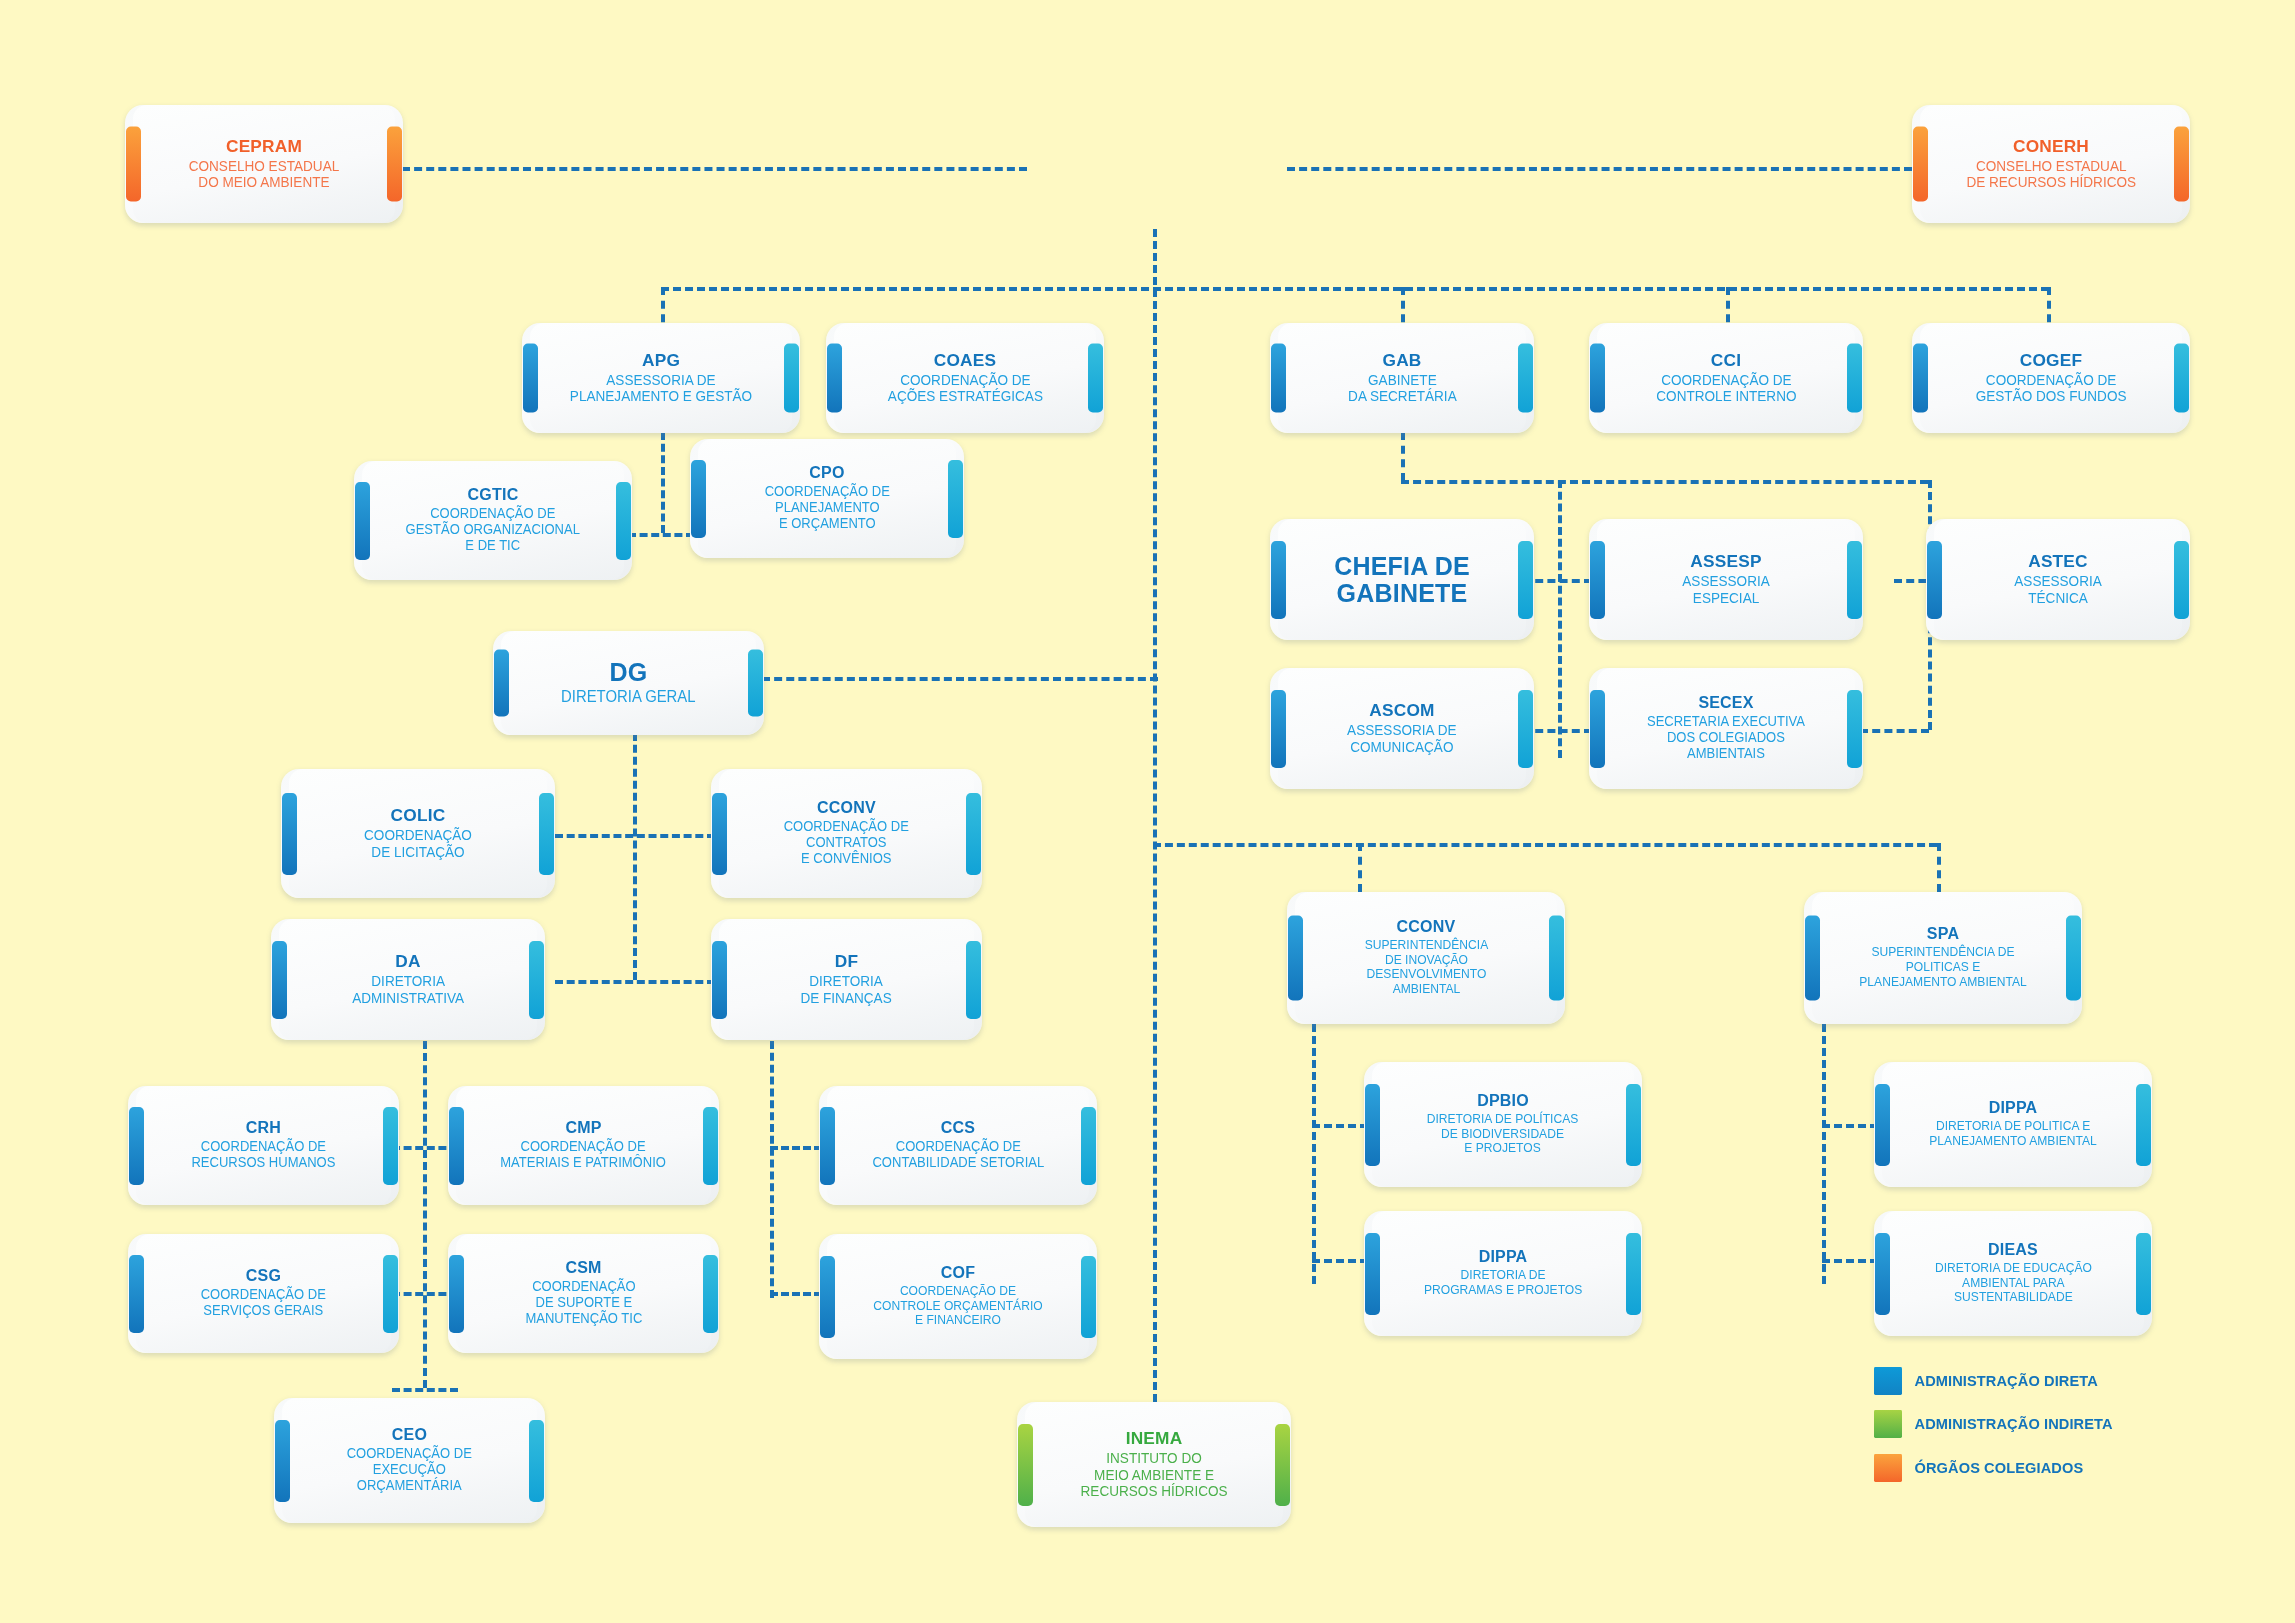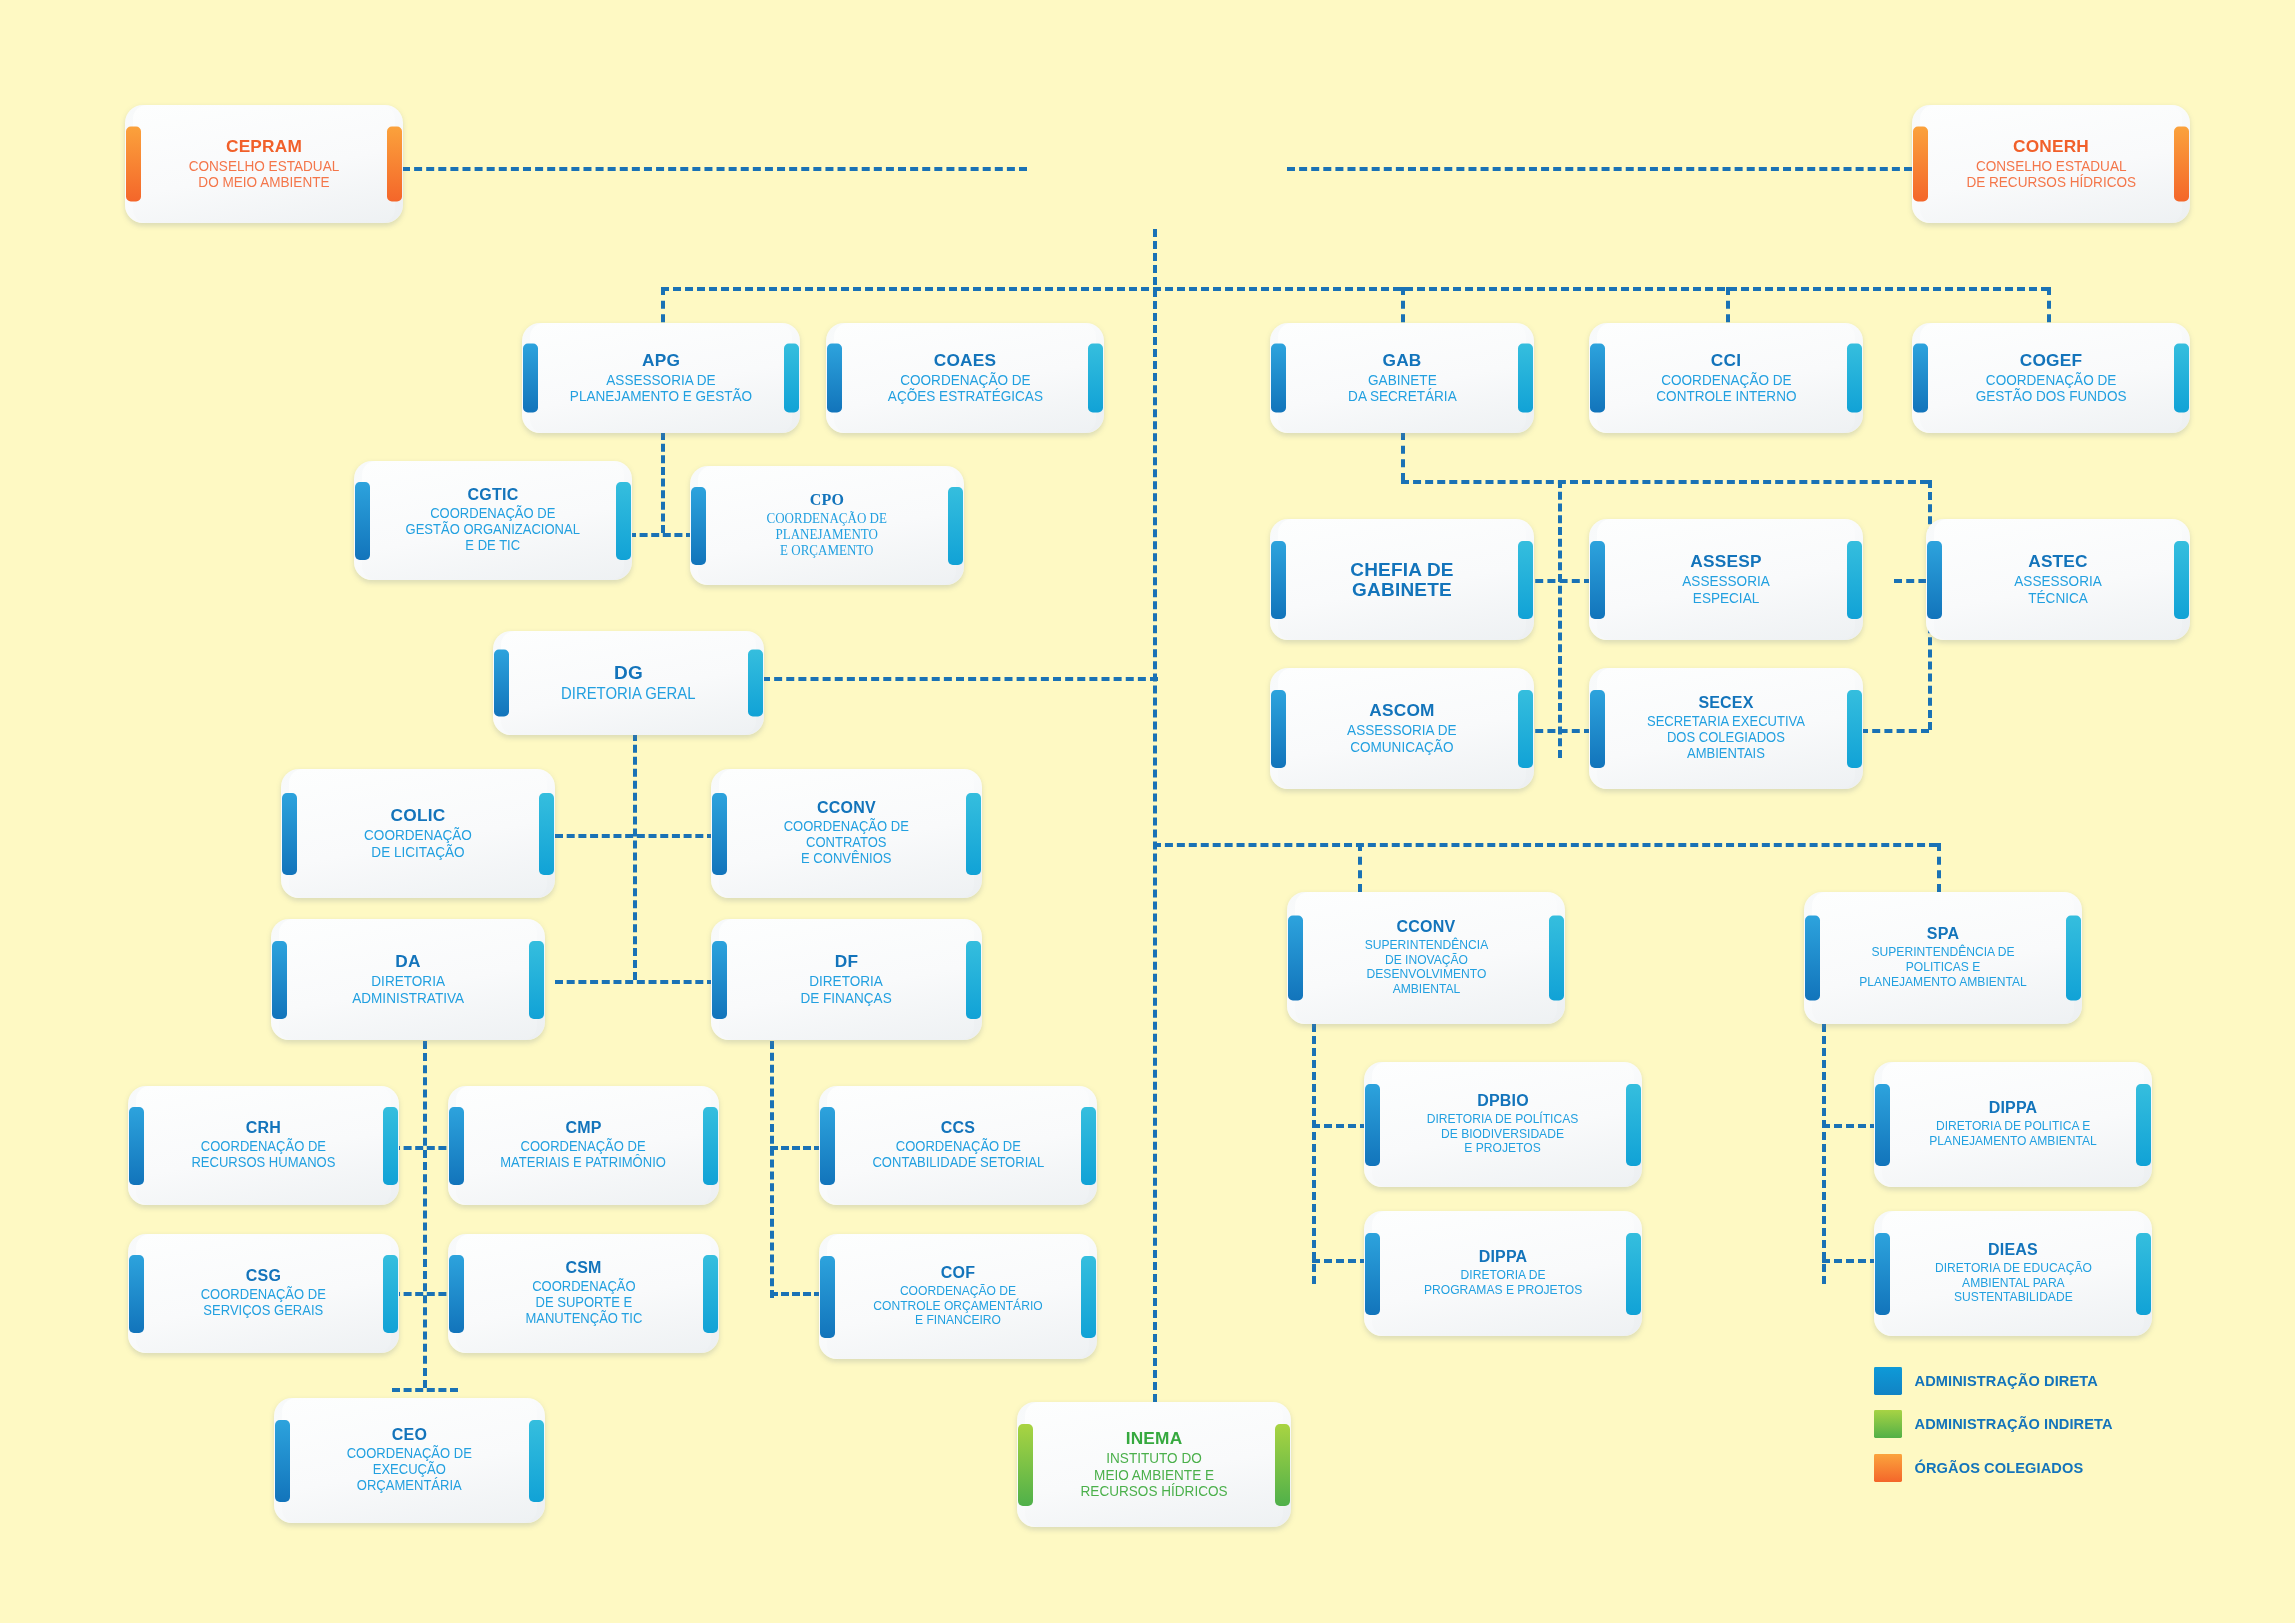--- a/index.html
+++ b/index.html
@@ -30,21 +30,21 @@
   .desc{line-height:1.14;}
   .blue .acr{color:#1374bb;}
   .blue .desc{color:#22a0e0;}
   .orange .acr{color:#f1602a;}
   .orange .desc{color:#f4764a;}
   .green .acr{color:#36a93f;}
   .green .desc{color:#4bb04b;}
 
   
   .f-xl .acr{font-size:21px;}
-  .f-lg .acr{font-size:19px;} .f-lg .desc{font-size:16px;margin-top:2.8px;}
+  .f-lg .acr{font-size:25px;} .f-lg .desc{font-size:16px;margin-top:2.8px;}
   .f-md .acr{font-size:17.3px;} .f-md .desc{font-size:14.6px;margin-top:2.8px;}
   .f-sm .acr{font-size:16px;} .f-sm .desc{font-size:14px;margin-top:2.1px;}
   .f-xs .acr{font-size:16px;} .f-xs .desc{font-size:13px;margin-top:2.1px;}
 
   
   .desc{transform:scaleX(.93);transform-origin:center;}
 
   
   .ln{position:absolute;}
   .lv{width:0;border-left:4.2px dashed #1a72b5;}
@@ -186,21 +186,21 @@
     <div class="inner">
       <span class="bar l" style="height:78px"></span>
       <span class="bar r" style="height:78px"></span>
       <div class="acr">CGTIC</div>
       <div class="desc" style="white-space:pre-line">COORDENAÇÃO DE
 GESTÃO ORGANIZACIONAL
 E DE TIC</div>
     </div>
   </div>
 
-  <div class="node blue f-sm" style="left:690px;top:466px;width:274px;height:119px;font-family:Liberation Serif, serif;">
+  <div class="node blue f-sm" style="left:690px;top:439px;width:274px;height:119px;">
     <div class="inner">
       <span class="bar l" style="height:78px"></span>
       <span class="bar r" style="height:78px"></span>
       <div class="acr">CPO</div>
       <div class="desc" style="white-space:pre-line">COORDENAÇÃO DE
 PLANEJAMENTO
 E ORÇAMENTO</div>
     </div>
   </div>
 

